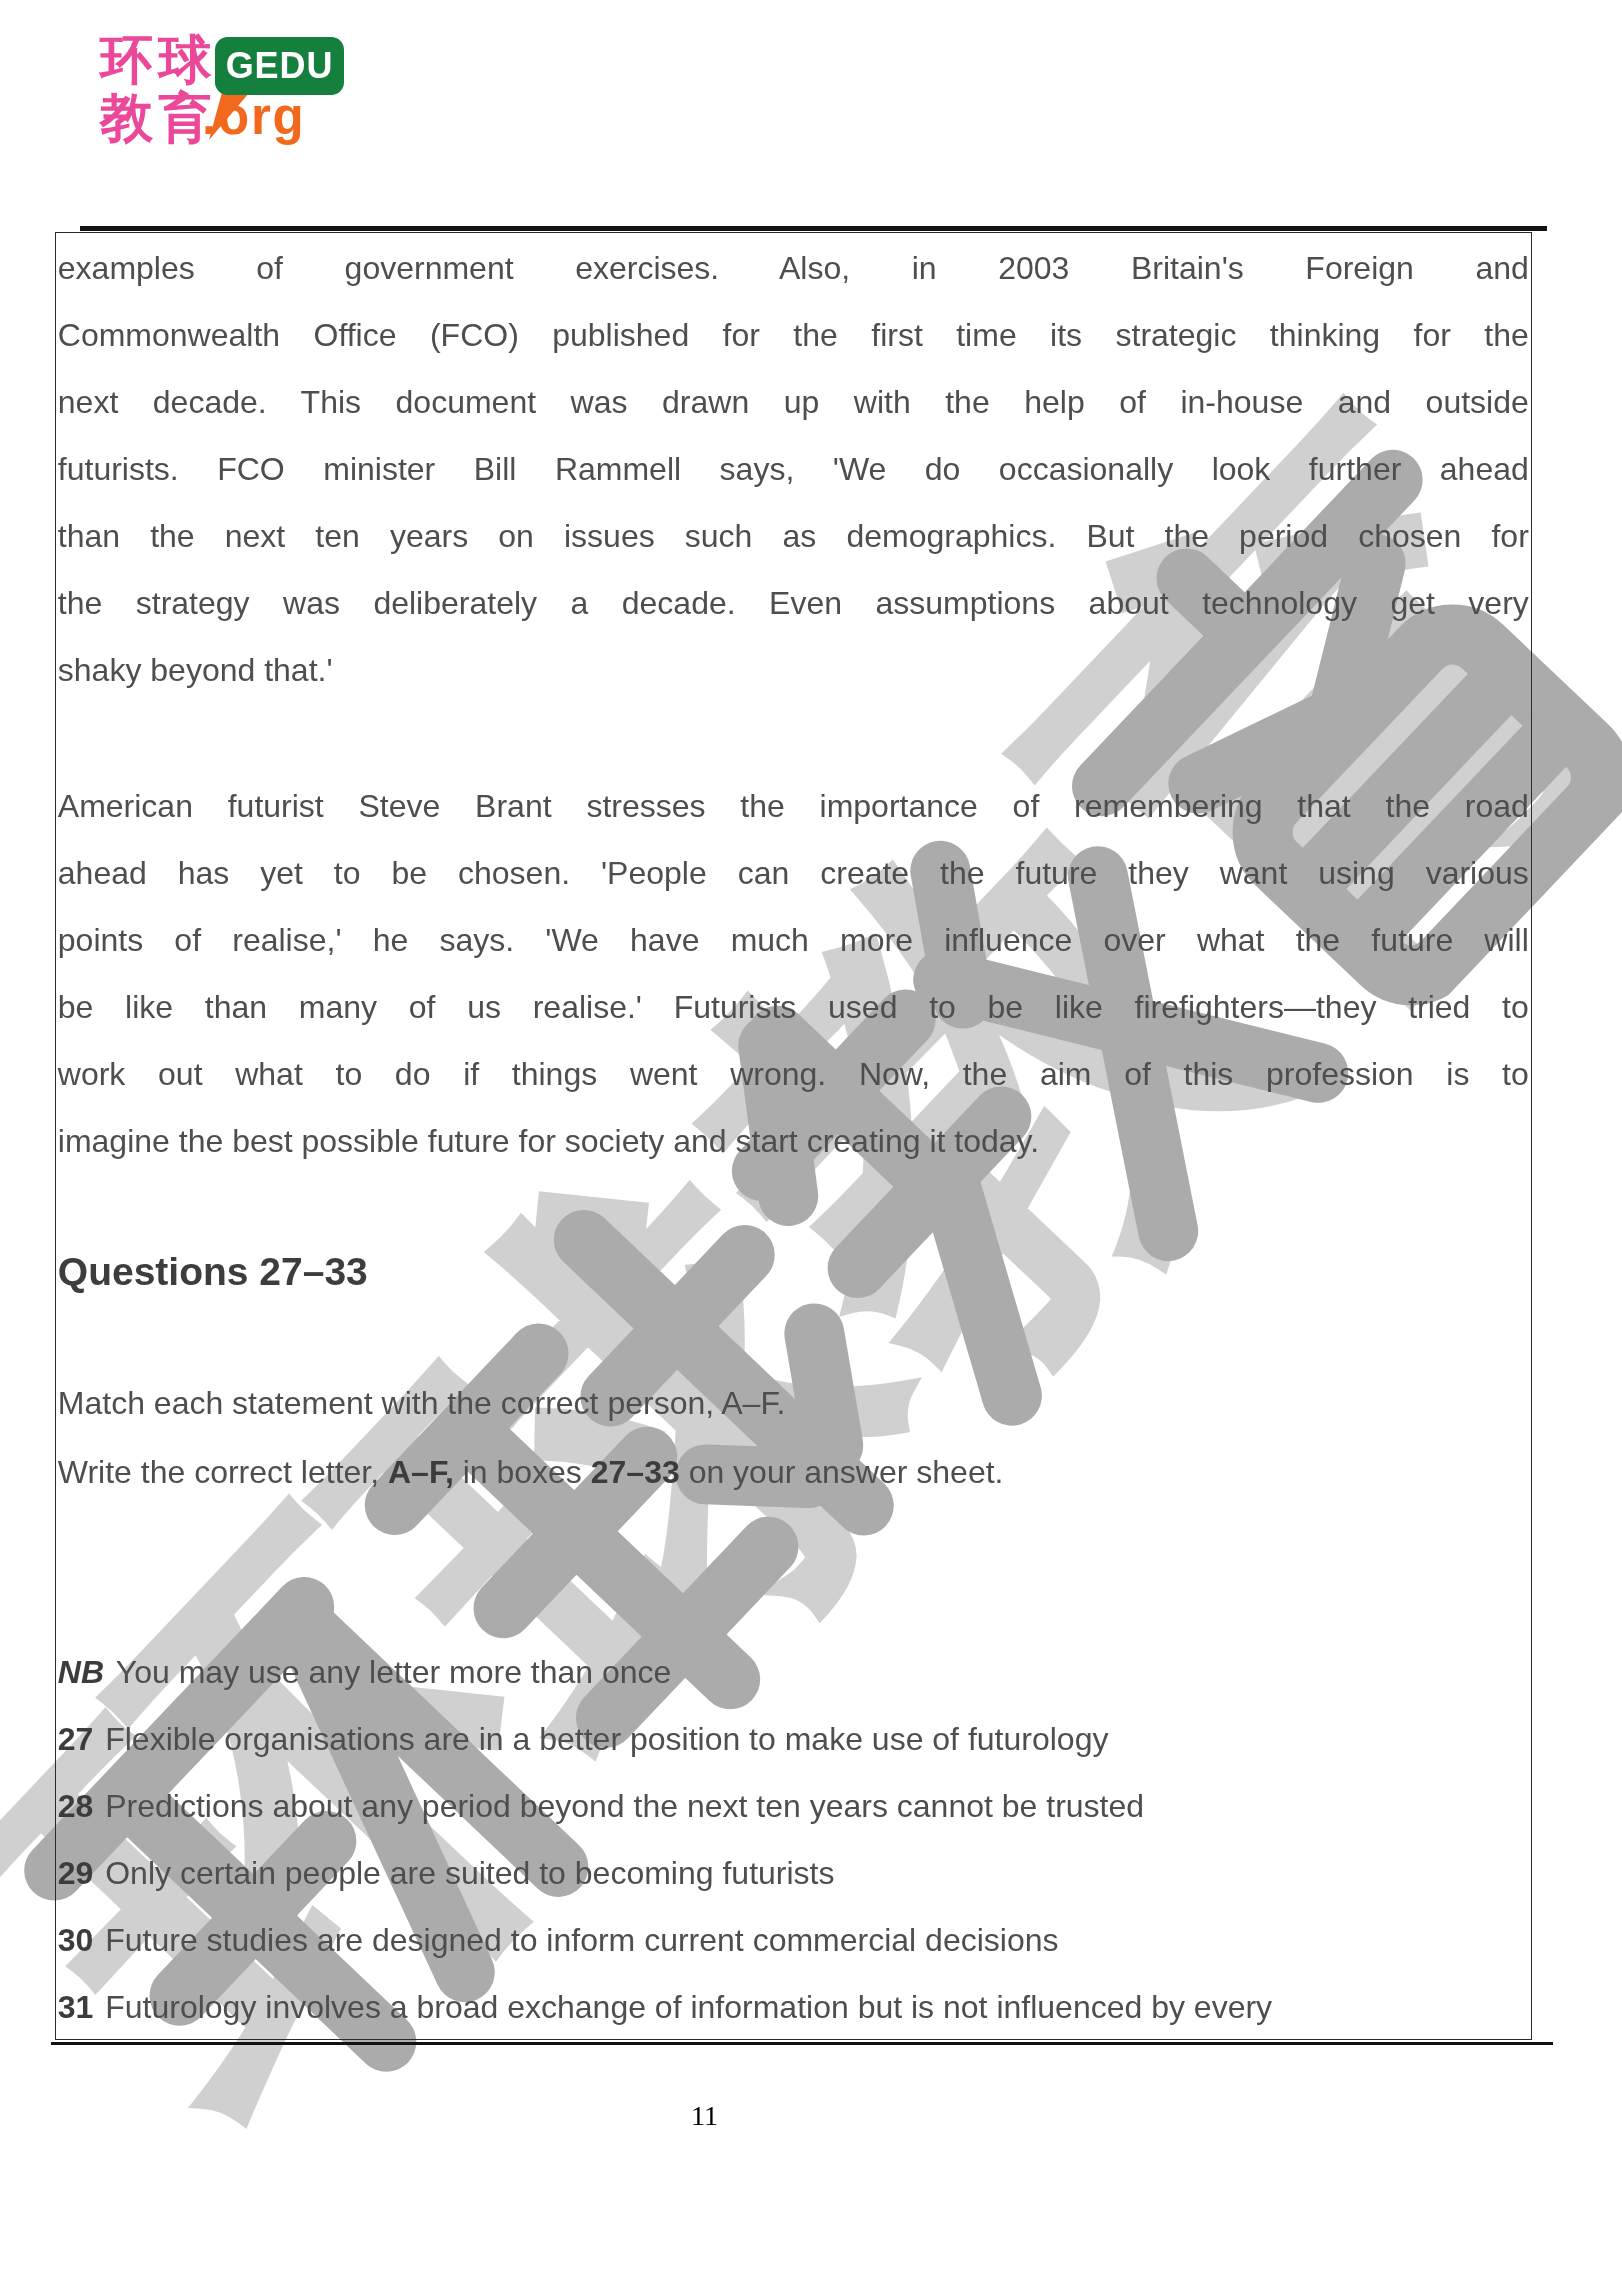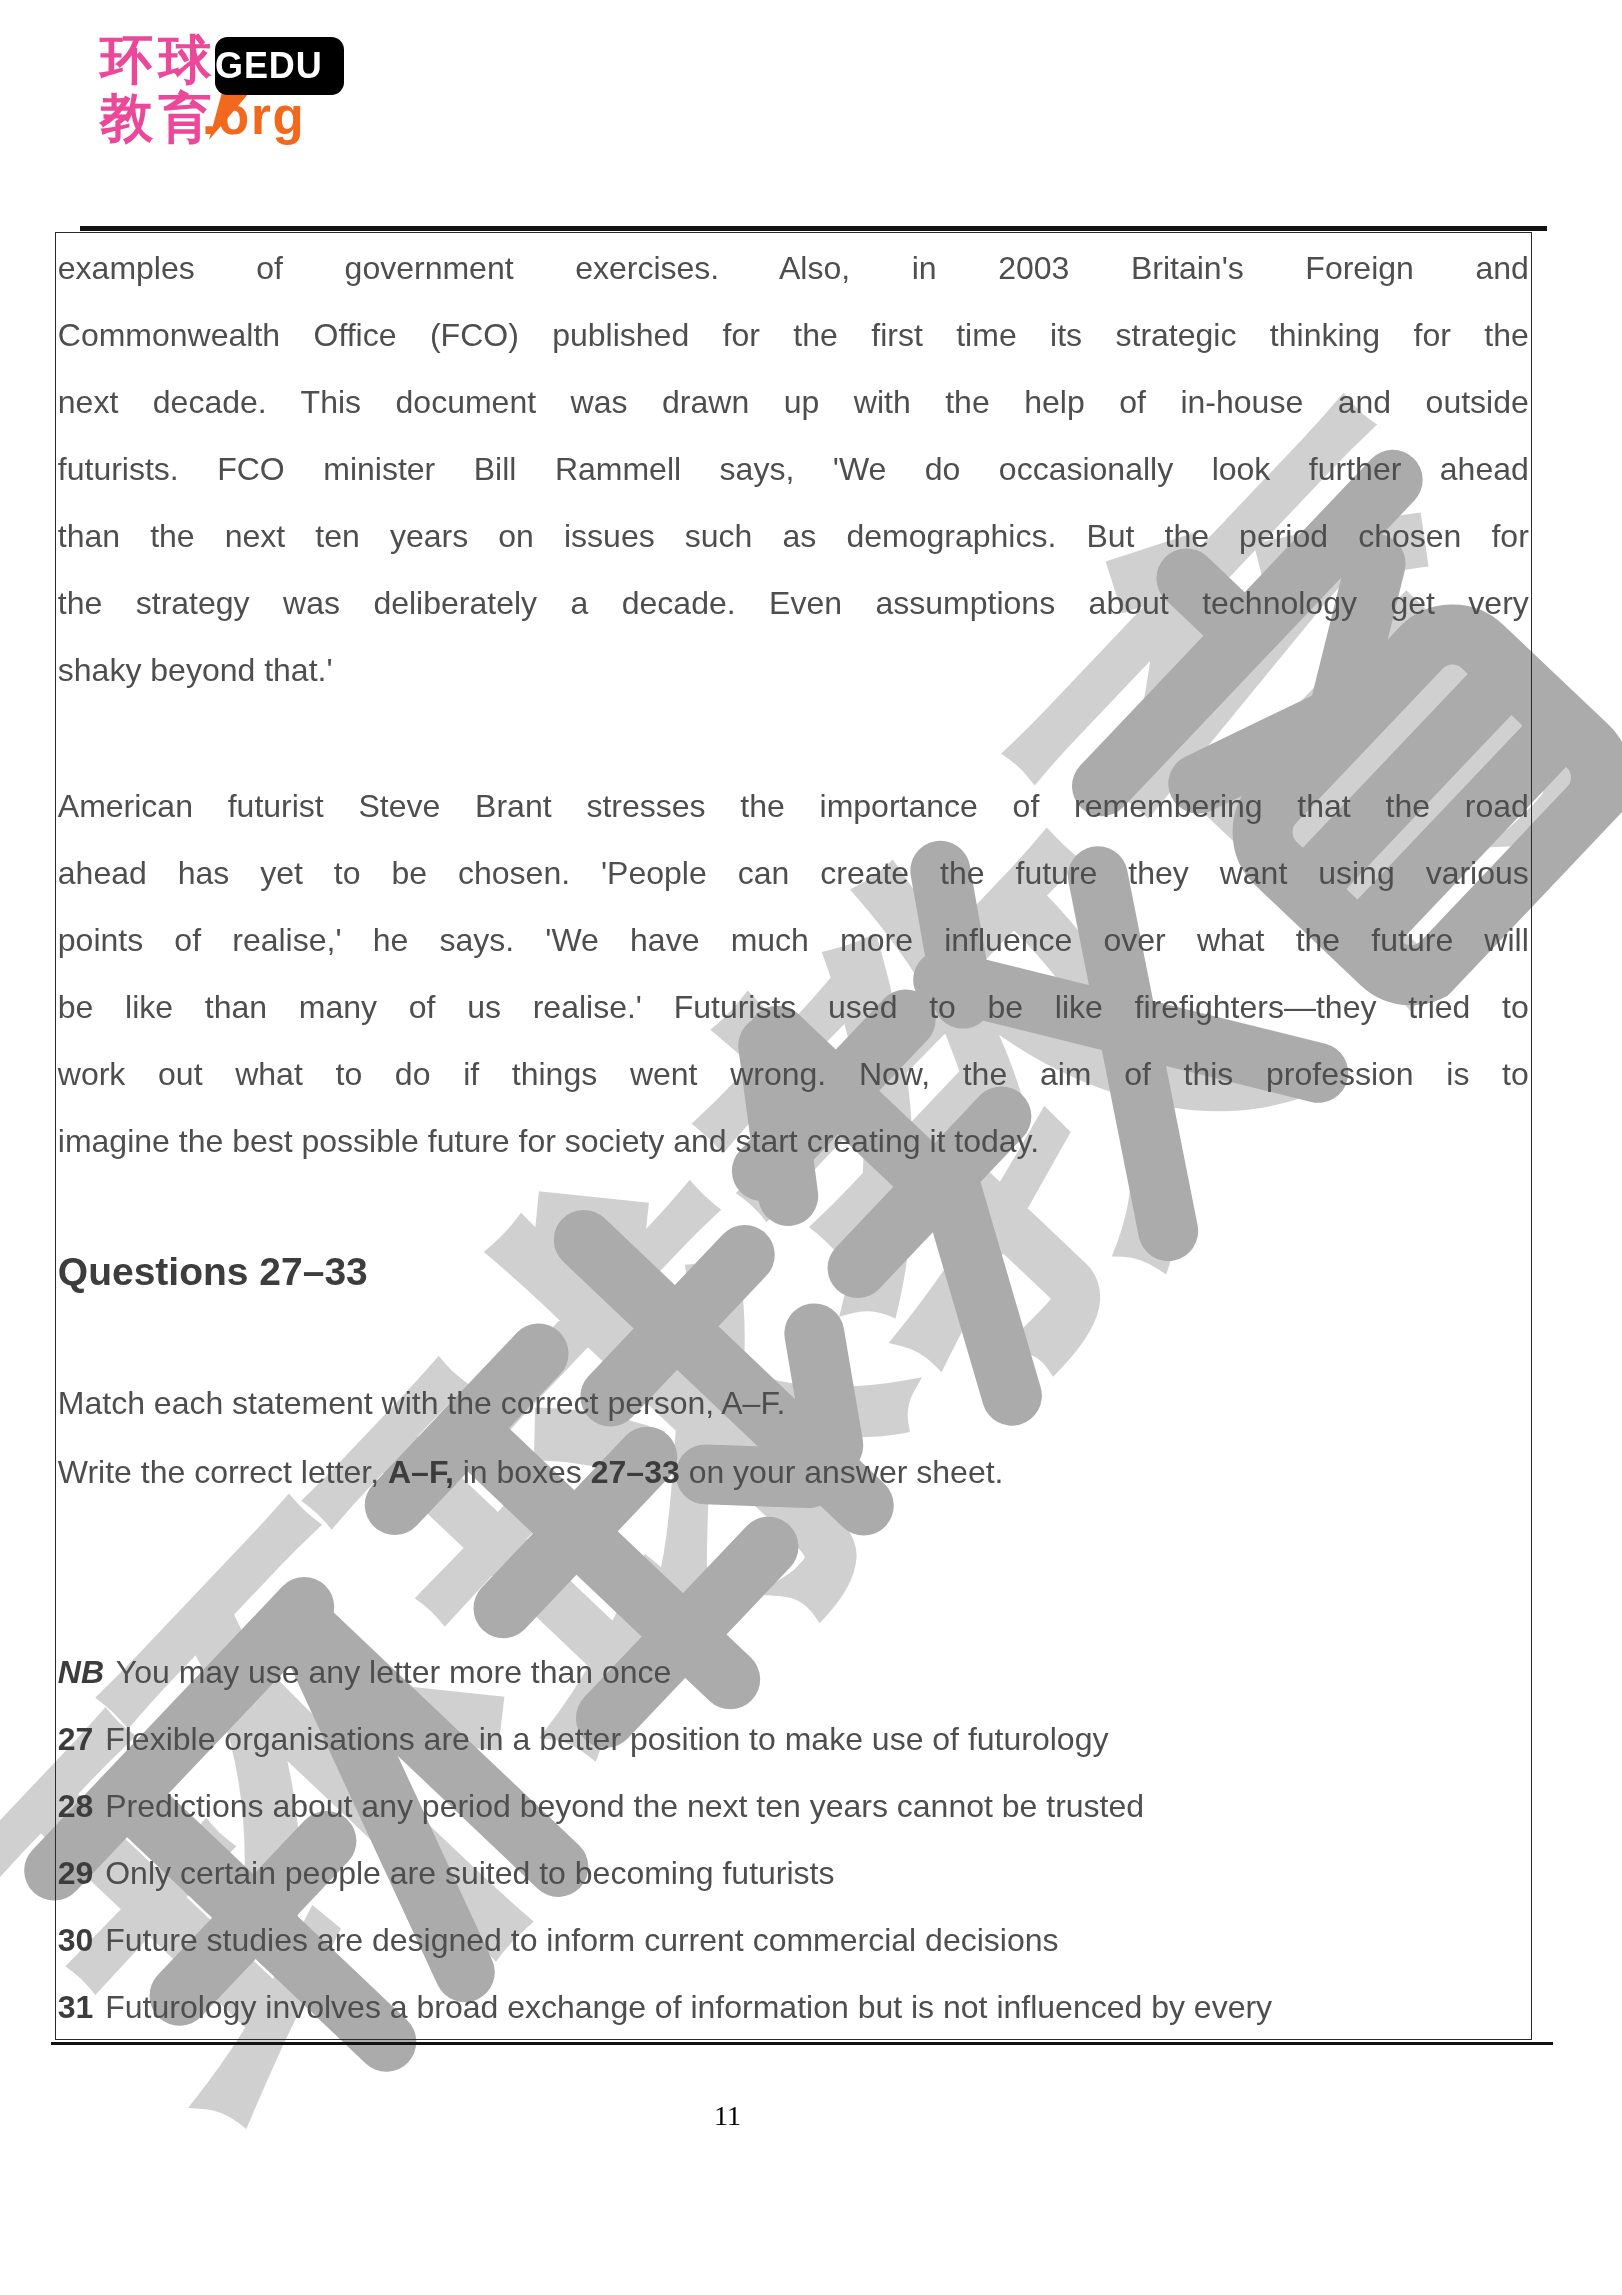--- a/index.html
+++ b/index.html
@@ -30,22 +30,22 @@
   
   .logo{position:absolute;left:100px;top:31px;z-index:3;}
   .logo-cn{
     color:#ec4899;font-weight:bold;
     font-size:53px;line-height:58px;letter-spacing:5.5px;
     white-space:nowrap;
   }
   .logo-bubble{
     position:absolute;left:115px;top:5.5px;
     width:129px;height:58px;border-radius:12.7px;
-    background:#000000;
-    display:flex;align-items:center;
+    background:#15803d;
+    display:flex;align-items:center;justify-content:center;
   }
   .logo-bubble span{
     color:#ffffff;font-weight:bold;font-size:36px;letter-spacing:0.9px;
   }
   .logo-tail{
     position:absolute;left:109px;top:62px;
     width:40px;height:47px;background:#f2691d;
     clip-path:polygon(32% 0,100% 0,0 100%);
   }
   .logo-org{
@@ -85,21 +85,20 @@
     font-weight:bold;color:#3d3d3d;font-size:39px;line-height:67px;
   }
 
   
   .page-number{
     position:absolute;left:0;top:2100px;width:1409px;
     text-align:center;
     font-family:"Liberation Serif","DejaVu Serif",serif;
     font-size:28px;color:#000;
     z-index:2;
-    padding-left:23px;
   }
 </style>
 </head>
 <body>
 
 <div class="watermark">
   <svg class="wm-svg" width="2037" height="545" viewBox="0 0 2240 600" stroke="#ababab" stroke-width="66" stroke-linecap="round" fill="none">
 
     <line x1="70" y1="150" x2="470" y2="150"></line>
     <line x1="185" y1="155" x2="185" y2="545"></line>

